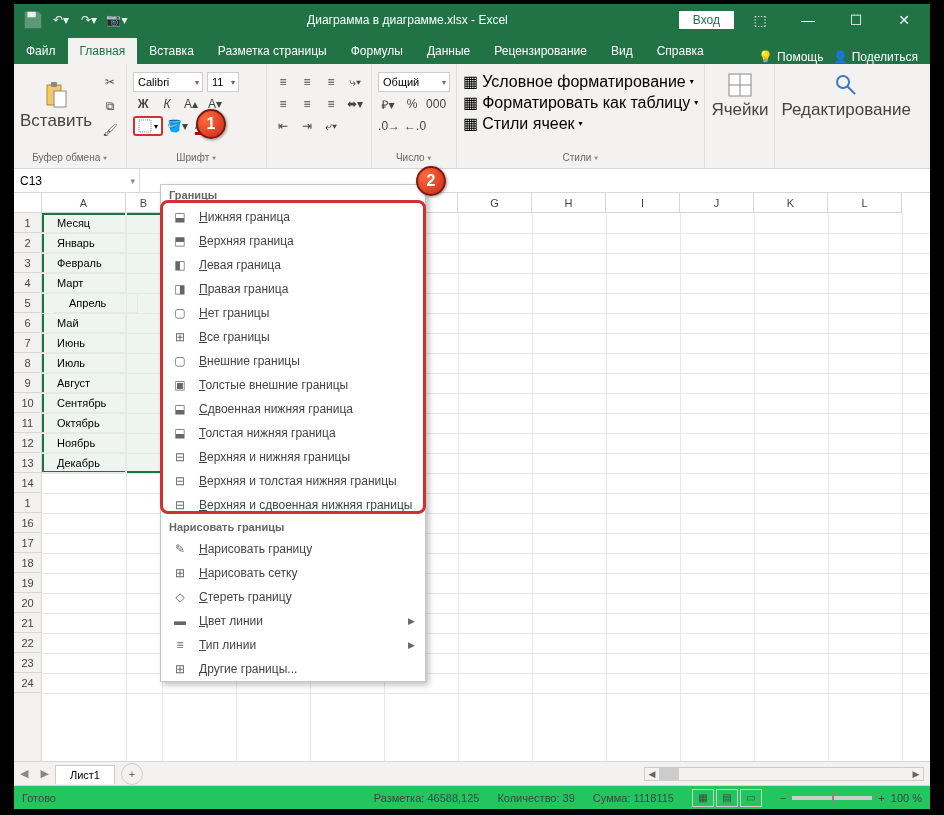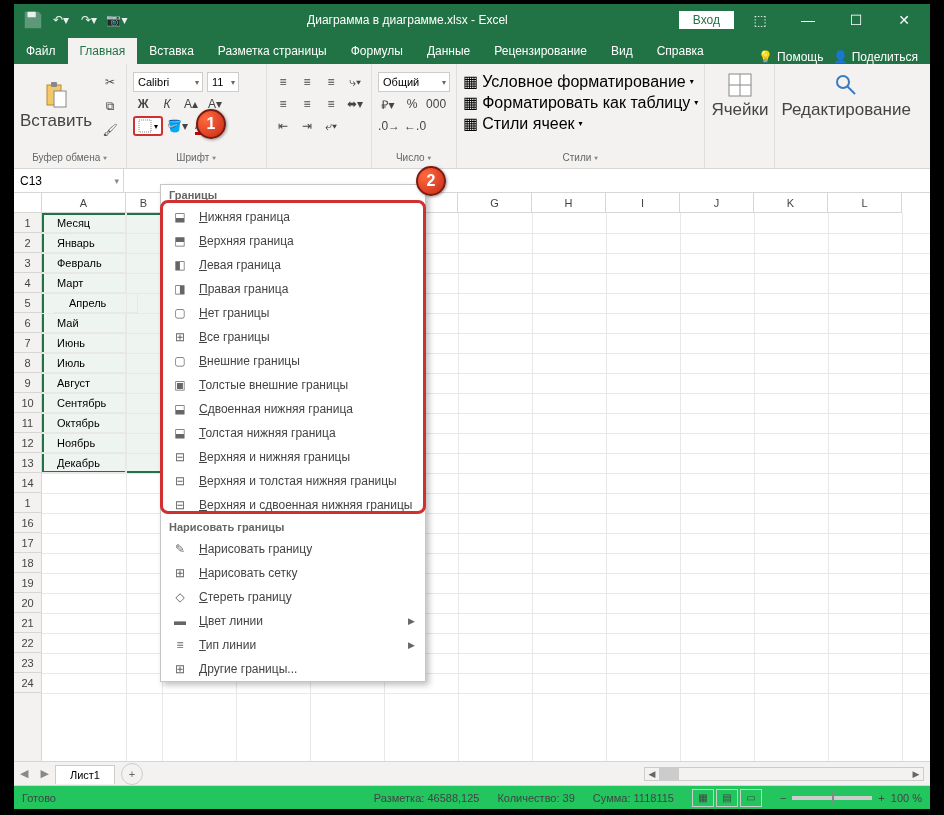--- a/index.html
+++ b/index.html
@@ -32,21 +32,21 @@
 .tool { min-width: 20px; height: 20px; display: flex; align-items: center; justify-content: center; font-size: 12px; color: #444; }
 .combo { height: 20px; border: 1px solid #ccc; background: #fff; font-size: 11px; padding: 0 14px 0 4px; display: flex; align-items: center; position: relative; }
 .combo::after { content: "▾"; position: absolute; right: 3px; font-size: 8px; color: #666; }
 .big-btn { display:flex; flex-direction:column; align-items:center; gap:2px; font-size:17px; color:#444; }
 
 
 .borders-btn { border: 2px solid #d03030; border-radius: 3px; padding: 1px 3px; display:flex; align-items:center; gap:2px; background:#fff; }
 
 
 .formula-bar { height: 24px; display: flex; border-bottom: 1px solid #d6d6d6; }
-.namebox { width: 110px; border-right: 1px solid #d6d6d6; font-size: 12px; padding: 2px 6px; display:flex; align-items:center; position:relative;text-align:center; }
+.namebox { width: 126px; border-right: 1px solid #d6d6d6; font-size: 12px; padding: 2px 6px; display:flex; align-items:center; position:relative;text-align:center; }
 .namebox::after { content: "▾"; position:absolute; right:4px; font-size:9px; color:#888; }
 .fxbar { flex:1; }
 
 
 .grid-wrap { flex:1; display:flex; overflow:hidden; position:relative; }
 .rowhdrs { width:28px; background:#f3f2f1; border-right:1px solid #d6d6d6; }
 .colhdr, .rowhdr { border-right:1px solid #d6d6d6; border-bottom:1px solid #d6d6d6; font-size:11px; color:#444; display:flex; align-items:center; justify-content:center; }
 .colhdr { height:20px; }
 .colA { width:84px; } .colB { width:36px; }
 .rowhdr { height:20px; width:28px; }

